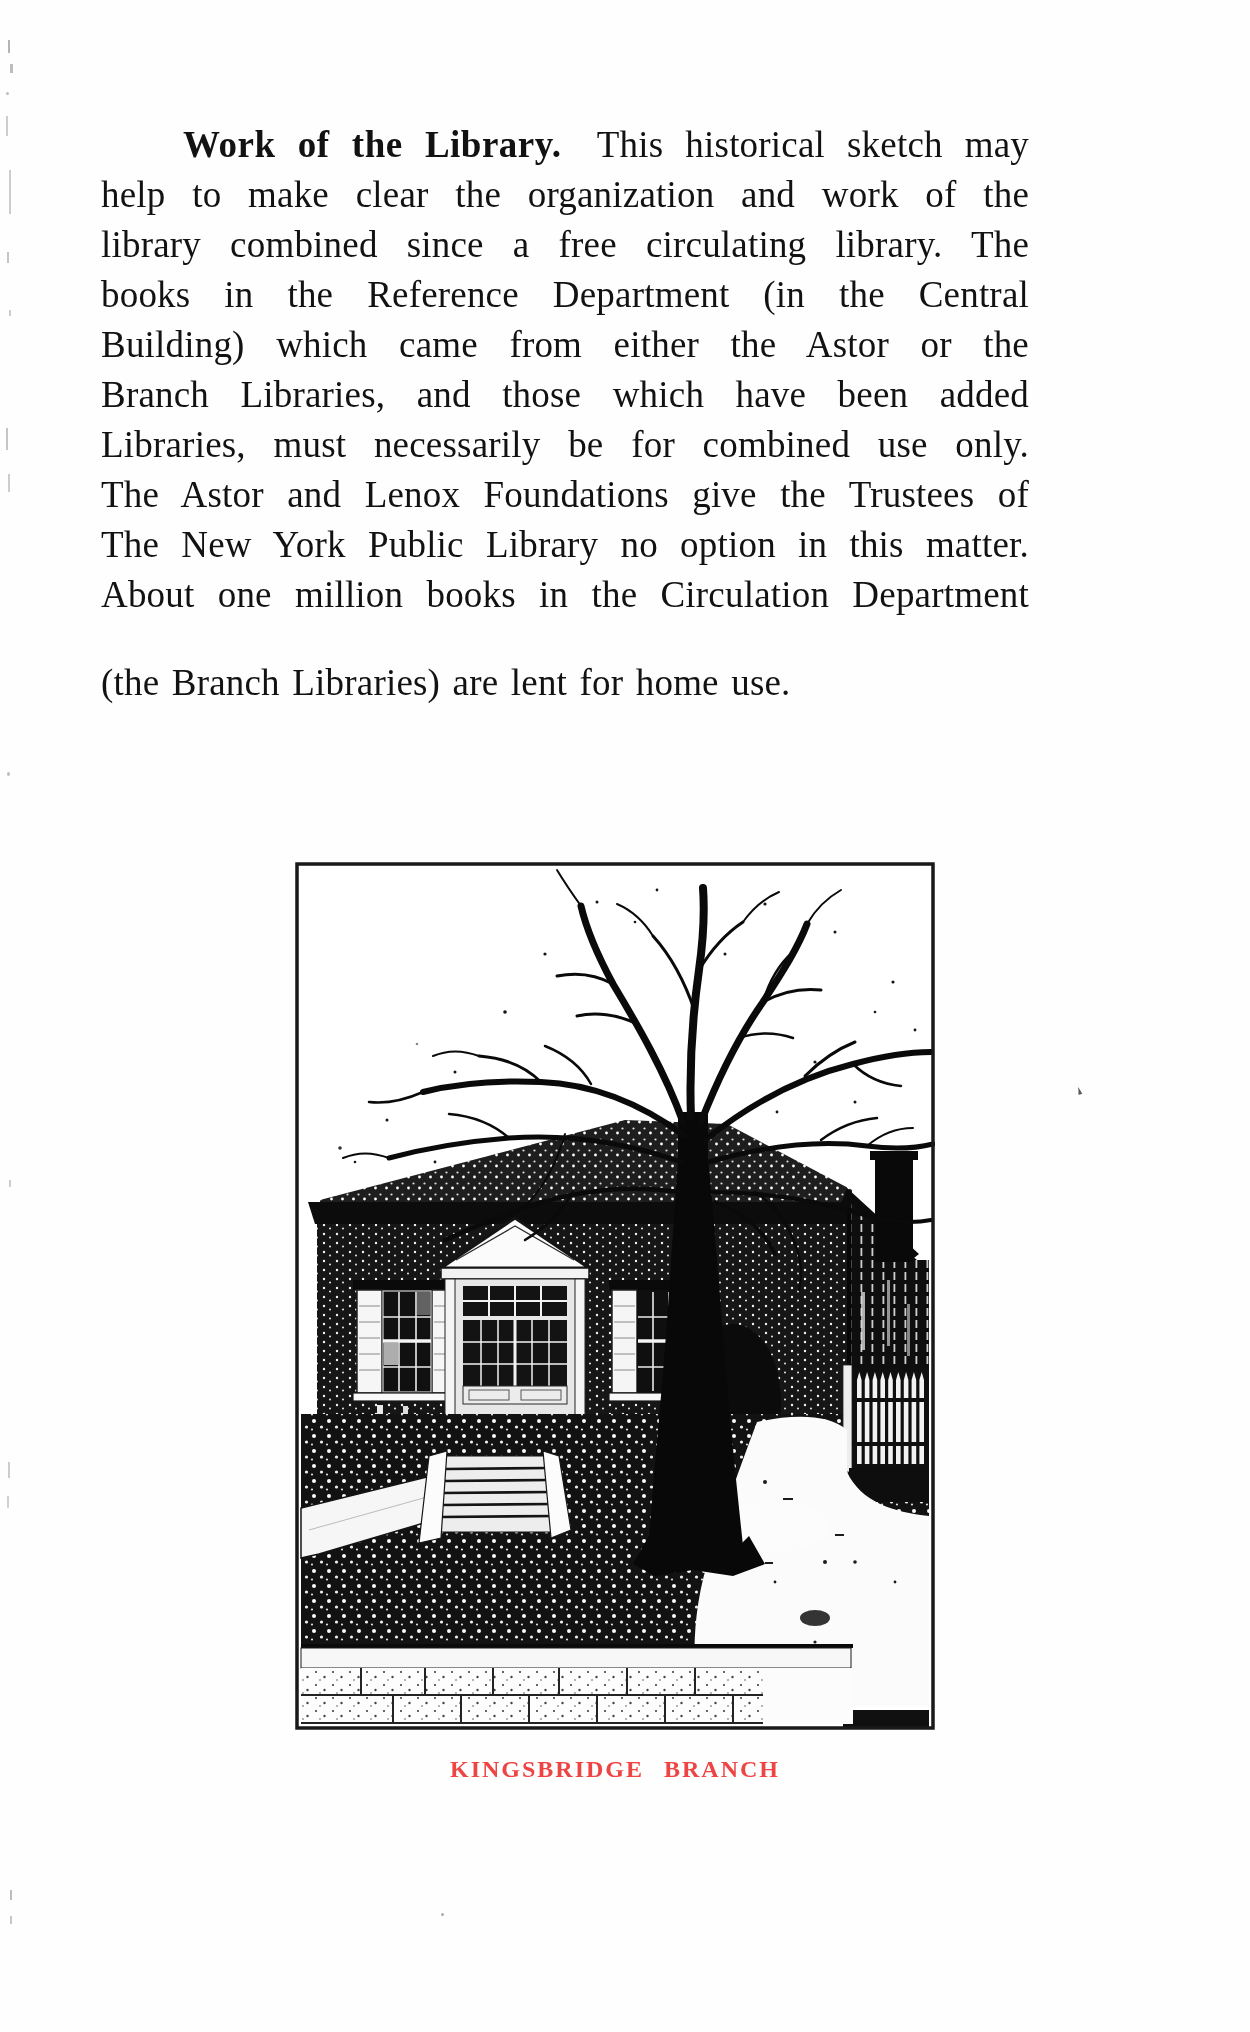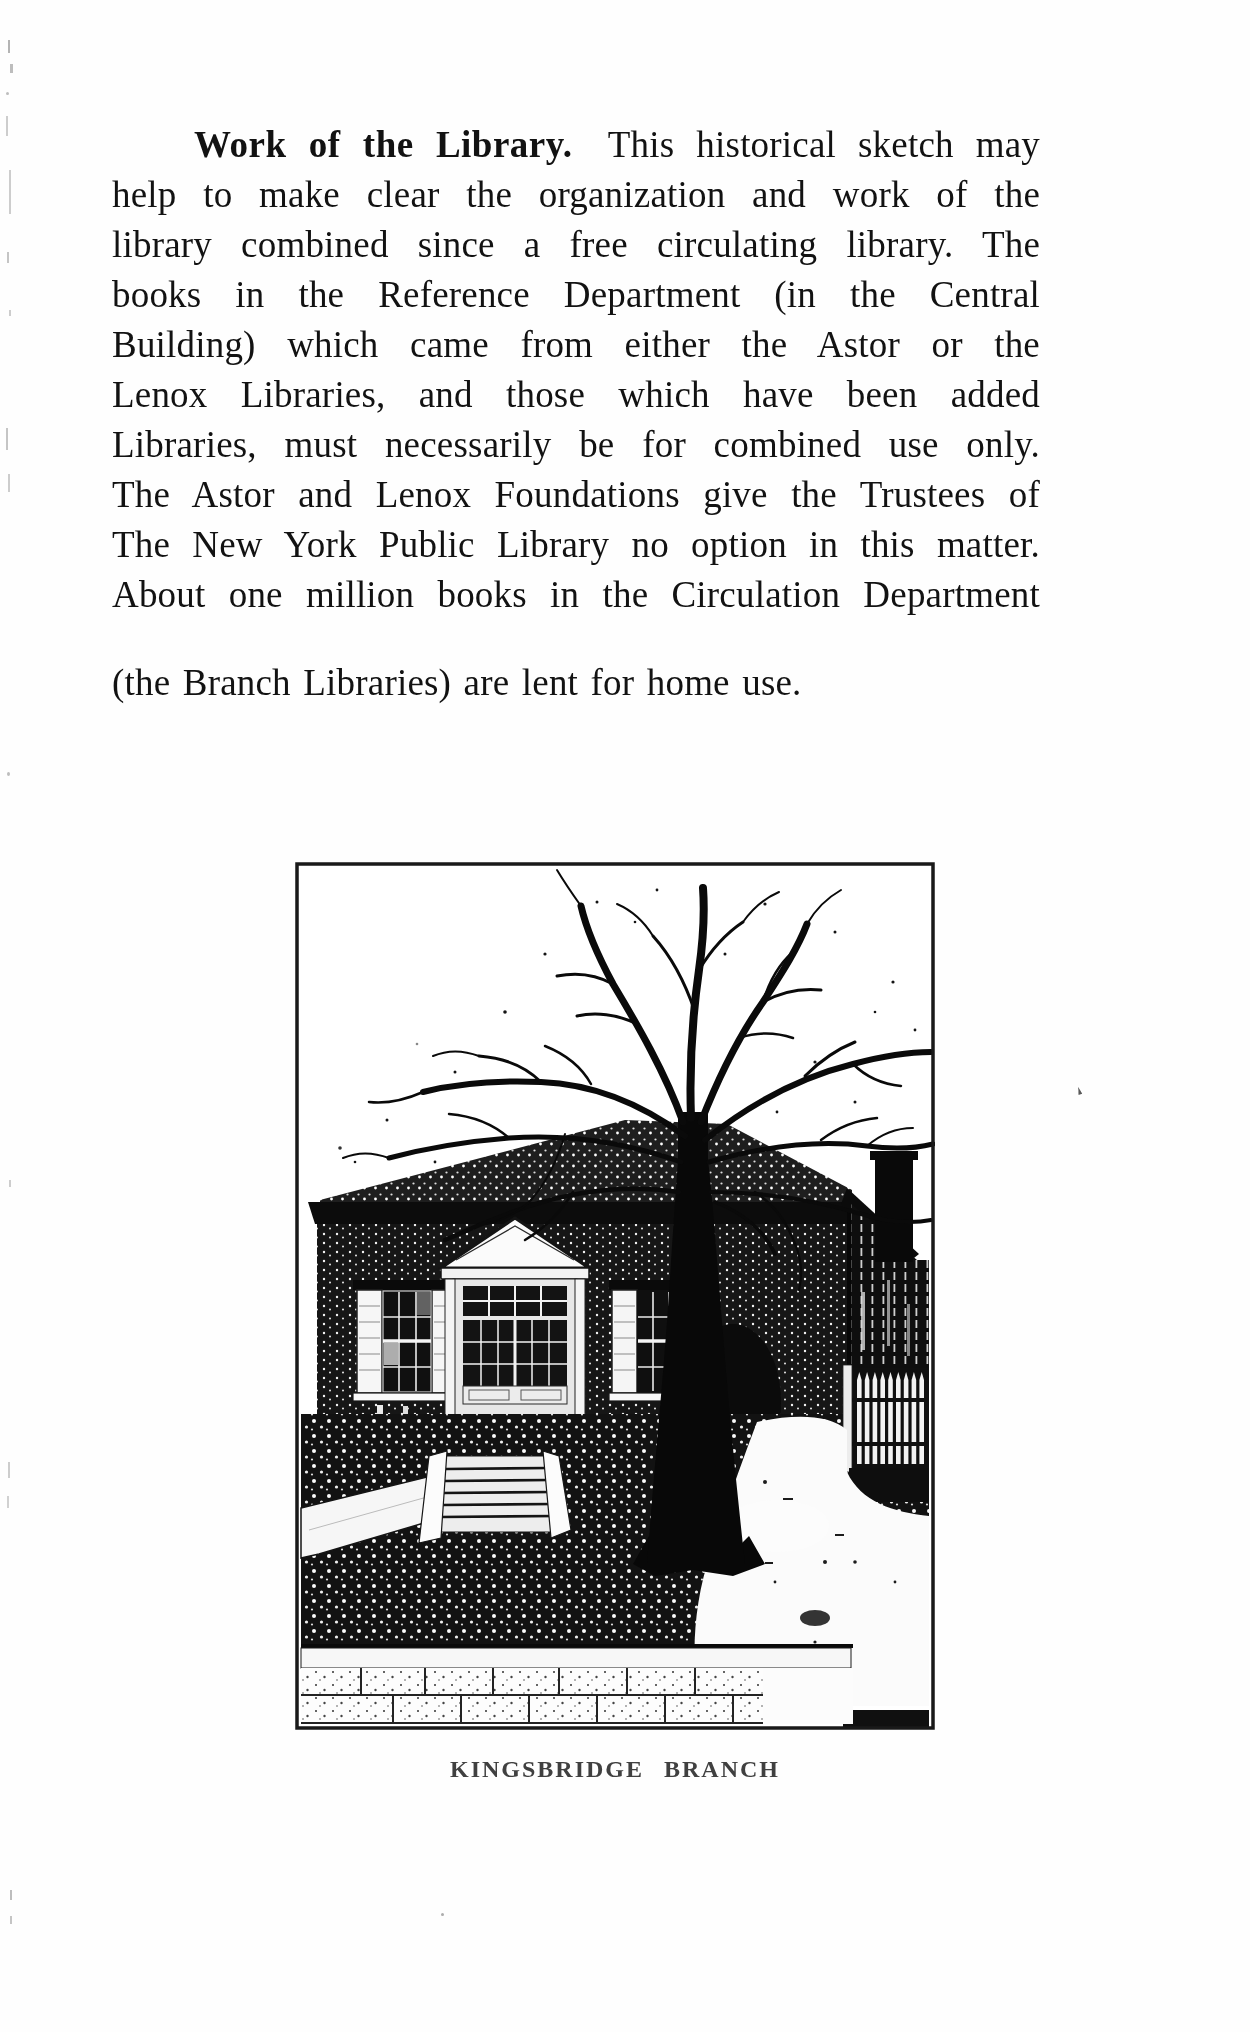--- a/index.html
+++ b/index.html
@@ -11,21 +11,21 @@
     overflow: hidden;
   }
   .page {
     position: relative;
     width: 1250px; height: 2032px;
     background: #fefefe;
   }
   
   .text-block {
     position: absolute;
-    left: 112px; top: 120px;
+    left: 101px; top: 120px;
     width: 928px;
   }
   .tline {
     font-family: "Liberation Serif", "DejaVu Serif", serif;
     font-size: 37px;
     line-height: 50px;
     color: #121212;
     letter-spacing: 0.2px;
     word-spacing: 3px;
     text-align: justify;
@@ -49,42 +49,42 @@
   .photo-frame { width: 640px; height: 868px; }
   .photo-frame svg { display: block; }
   .caption {
     margin-top: 26px;
     text-align: center;
     font-family: "Liberation Serif", "DejaVu Serif", serif;
     font-weight: bold;
     font-size: 24px;
     letter-spacing: 2px;
     word-spacing: 12px;
-    color: #404040;
+    color: #ef4444;
   }
   
   .artifact {
     position: absolute;
     background: #5c5c5c;
     pointer-events: none;
   }
 </style>
 </head>
 <body>
 
 <div class="page">
 
   <div class="text-block">
     <div class="tline first"><span class="lead">Work of the Library.</span>
 <span>This historical sketch may</span></div>
     <div class="tline">help to make clear the organization and work of the</div>
     <div class="tline">library combined since a free circulating library.  The</div>
     <div class="tline">books in the Reference Department (in the Central</div>
     <div class="tline">Building) which came from either the Astor or the</div>
-    <div class="tline">Lenox Libraries, and those which have been added</div>
+    <div class="tline">Branch Libraries, and those which have been added</div>
     <div class="tline">Libraries, must necessarily be for combined use only.</div>
     <div class="tline">The Astor and Lenox Foundations give the Trustees of</div>
     <div class="tline">The New York Public Library no option in this matter.</div>
     <div class="tline">About one million books in the Circulation Department</div>
     <div class="tline last">(the Branch Libraries) are lent for home use.</div>
   </div>
 
   <figure class="figure">
     <div class="photo-frame">
       <svg width="640" height="868" viewBox="0 0 640 868" xmlns="http://www.w3.org/2000/svg">

